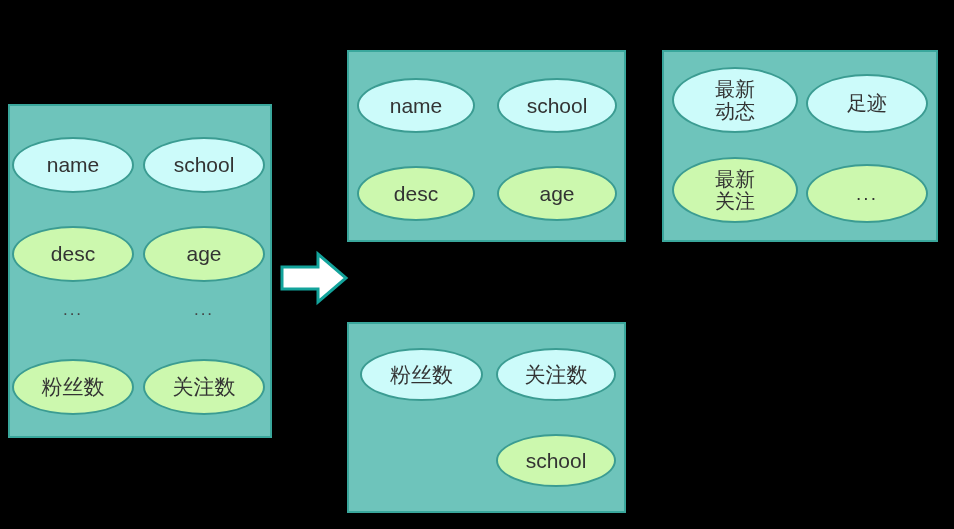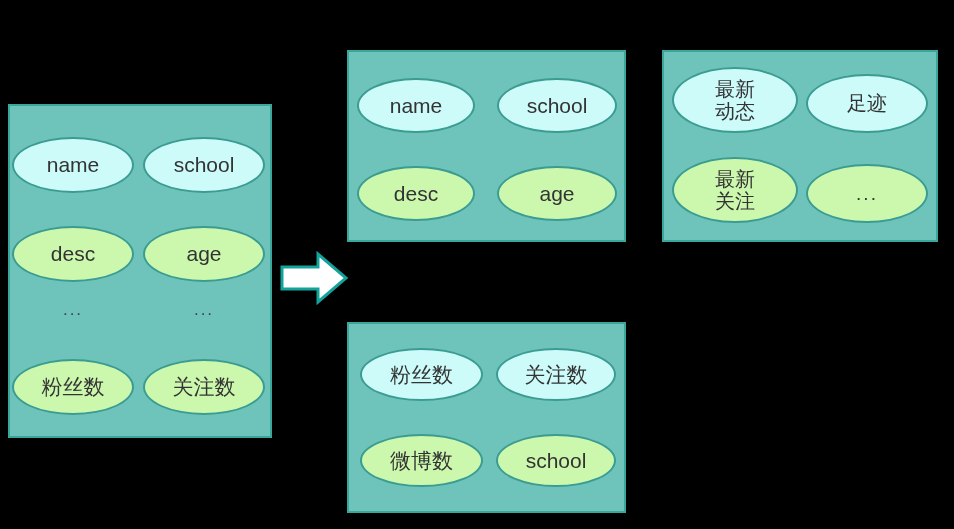--- a/index.html
+++ b/index.html
@@ -137,20 +137,17 @@
   </div>
 
   <div class="group-box" style="left:347px; top:322px; width:279px; height:191px;"></div>
 
   <div class="node cyan" style="left:360px; top:348px; width:123px; height:53px; font-size:21px;">
     <span class="node-label">粉丝数</span>
   </div>
   <div class="node cyan" style="left:496px; top:348px; width:120px; height:53px; font-size:21px;">
     <span class="node-label">关注数</span>
   </div>
-  <div class="node green" style="left:360px; top:434px; width:123px; height:53px; font-size:21px;">
-    <span class="node-label">微博数</span>
-  </div>
   <div class="node green" style="left:496px; top:434px; width:120px; height:53px; font-size:21px;">
     <span class="node-label">school</span>
   </div>
 
 </div>
 
 </body></html>

